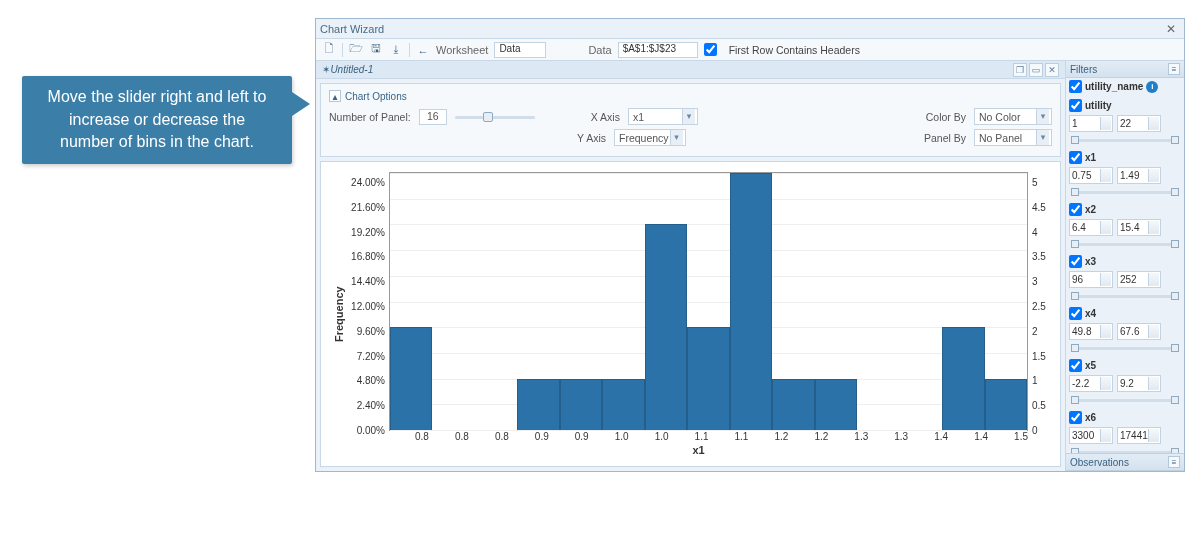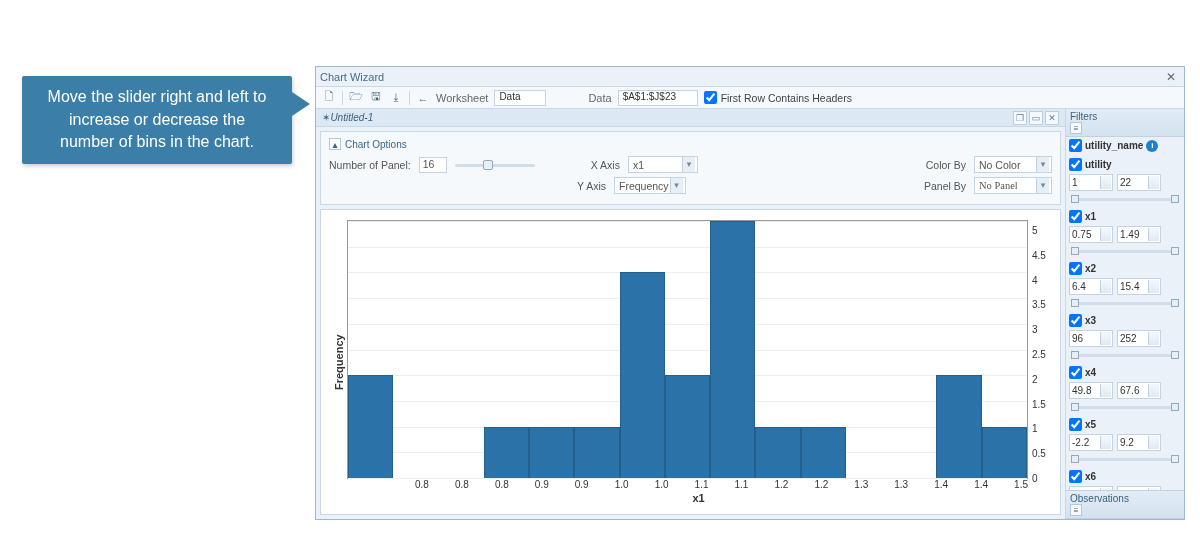--- a/index.html
+++ b/index.html
@@ -44,21 +44,20 @@
   .window {
     position: absolute;
     left: 315px;
     top: 18px;
     width: 870px;
     height: 454px;
     border: 1px solid #9db8cf;
     background: #eaf1f9;
     display: flex;
     flex-direction: column;
-    margin-top: 48px;
   }
   .titlebar {
     height: 20px;
     display: flex;
     align-items: center;
     padding: 0 4px;
     border-bottom: 1px solid #c9d8e6;
     font-size: 11px;
     color: #4a6a86;
   }
@@ -71,35 +70,35 @@
     gap: 6px;
     padding: 0 6px;
     border-bottom: 1px solid #c9d8e6;
     color: #555;
     background: #f5f9fc;
   }
   .tbicon { width: 14px; height: 14px; display: inline-flex; align-items: center; justify-content: center; color: #3a5f7d; cursor: pointer; border: 1px solid transparent; border-radius: 2px; font-size: 11px;}
   .tbsep { width: 1px; height: 14px; background: #c9d8e6; }
   .tb-label { color: #666; }
   .tb-input { background:#fff; border:1px solid #c3d3e1; height:16px; padding:0 4px; font-size:10px; color:#333; }
-  .chk { display: inline-flex; align-items: center; gap: 4px; font-size: 10.5px; color: #444; }
+  .chk { display: inline-flex; align-items: center; gap: 12px; font-size: 10.5px; color: #444; }
   .chk input { margin:0; }
   .body-row { flex: 1; display: flex; overflow: hidden;}
   .main-col { flex: 1; display: flex; flex-direction: column; border-right: 1px solid #c9d8e6; background: #eaf1f9;}
   .tabbar { height: 18px; display: flex; align-items: center; background: #dce8f3; border-bottom: 1px solid #c9d8e6; font-size: 10px; color: #3a5f7d; padding: 0 6px; }
   .tabbar .tabname { font-style: italic; }
   .tabbar .spacer { flex: 1; }
   .tabctrl { width:14px; height:14px; border:1px solid #b9cee0; background:#f5f9fc; margin-left:2px; display:flex;align-items:center;justify-content:center;font-size:9px;color:#5d7f9b;cursor:pointer;}
   .options-panel { border: 1px solid #c9d8e6; margin: 4px; background:#f5f9fc; padding: 6px 8px 10px 8px; }
   .fieldset-title { font-size: 10px; color: #3a6588; margin-bottom: 6px; display:flex; align-items:center; gap:4px;}
   .collapse-btn { width:12px;height:12px;border:1px solid #b2c8da;background:#fff;display:flex;align-items:center;justify-content:center;font-size:10px;color:#3a6588;cursor:pointer;}
   .opts-row { display: flex; align-items: center; gap: 8px; font-size: 10.5px; color:#555; }
   .opts-row + .opts-row { margin-top: 4px; }
   .opts-row label { white-space: nowrap; }
-  .num-input { width: 28px; background:#fff; border:1px solid #c3d3e1; height:16px; padding:0 3px; }
+  .num-input { width: 28px; background:#fff; border:1px solid #c3d3e1; height:16px; padding:0 3px; text-align:center; }
   .slider { width: 80px; height: 14px; position:relative; display:inline-block;}
   .slider-track { position:absolute; top:6px; left:0; right:0; height:3px; background:#d1dde8; border-radius:2px;}
   .slider-thumb { position:absolute; top:2px; width:10px; height:10px; background:#e8eef5; border:1px solid #8fa9bf; border-radius:2px;}
   .select-like { background:#fff; border:1px solid #c3d3e1; height:17px; padding:0 16px 0 4px; min-width:70px; position:relative; display:inline-flex; align-items:center; font-size:10.5px;}
   .select-like::after { content:"▾"; position:absolute; right:2px; color:#6c8aa3; font-size:9px; background:#e8eef5;border-left:1px solid #c3d3e1;width:12px;text-align:center;top:0;bottom:0;line-height:15px;}
   .chart-area { flex: 1; margin: 0 4px 4px 4px; background: #fff; border: 1px solid #c9d8e6; position: relative; }
   .chart-inner { position:absolute; inset: 10px; display:flex; }
   .y-label { writing-mode: vertical-rl; transform: rotate(180deg); text-align: center; font-size: 11px; font-weight: bold; padding: 0 2px; color:#333;}
   .plot-col { flex:1; display:flex; flex-direction:column; }
   .plot { flex:1; display:flex; position:relative;}
@@ -109,21 +108,21 @@
   .y-ticks-r span { transform: translateY(5px); }
   .bars-region { flex:1; position:relative; border:1px solid #999; }
   .grid-line { position:absolute; left:0; right:0; border-top:1px solid #eee; }
   .bars { position:absolute; inset:0; display:flex; }
   .bar-slot { flex:1; display:flex; align-items:flex-end; justify-content:center; }
   .bar { width:100%; background:#2A72A8; border:1px solid #245f8c; border-bottom:none;}
   .x-ticks { display:flex; padding-left:42px; padding-right:22px; font-size:10px; color:#333; }
   .x-tick { flex:1; text-align:right; }
   .x-label { text-align:center; font-size:11px; font-weight:bold; padding-top:2px;}
   .filters-col { width: 118px; background:#eaf1f9; display:flex; flex-direction:column; }
-  .panel-hdr { background: linear-gradient(#e2ecf5,#d4e2ef); border-bottom:1px solid #c0d2e2; font-size:10px; color:#3a5f7d; padding:2px 4px; display:flex; align-items:flex-start;flex-direction:column;}
+  .panel-hdr { background: linear-gradient(#e2ecf5,#d4e2ef); border-bottom:1px solid #c0d2e2; font-size:10px; color:#3a5f7d; padding:2px 4px; display:flex; align-items:flex-end;}
   .panel-hdr .spacer { flex:1; }
   .panel-hdr .collapse { width:12px;height:12px;border:1px solid #b2c8da;background:#f5f9fc;font-size:8px;display:flex;align-items:center;justify-content:center;}
   .filters-body { flex:1; overflow:auto; padding:2px 3px; }
   .filter-group { margin-bottom:6px; }
   .fg-head { display:flex; align-items:center; gap:3px; font-size:10px; font-weight:bold; color:#333; }
   .fg-head input[type=checkbox]{margin:0;}
   .fg-range { display:flex; gap:4px; margin:3px 0; }
   .spin { background:#fff; border:1px solid #c3d3e1; height:17px; width:44px; display:flex; align-items:center; padding:0 2px; font-size:10px; position:relative;}
   .spin::after{ content:""; position:absolute; right:1px; top:1px; bottom:1px; width:10px; background:linear-gradient(#f4f8fb,#e0e9f1); border-left:1px solid #c3d3e1;}
   .spin .arr { position:absolute; right:3px; font-size:6px; color:#5577; line-height:6px;}
@@ -206,31 +205,44 @@
             </span>
         </div>
         <div class="opts-row">
           <span style="width:240px"></span>
           <label>Y Axis</label>
           <span class="select-like">
               <span>Frequency</span>
             </span>
           <span style="flex:1"></span>
           <label>Panel By</label>
-          <span class="select-like" style="min-width:78px;font-family:Liberation Serif, serif;">
+          <span class="select-like" style="min-width:78px;">
               <span>No Panel</span>
             </span>
         </div>
       </div>
 
       <div class="chart-area">
         <div class="chart-inner">
           <div class="y-label">Frequency</div>
           <div class="plot-col">
             <div class="plot">
+              <div class="y-ticks" id="yticksL">
+                  <span>24.00%</span>
+                  <span>21.60%</span>
+                  <span>19.20%</span>
+                  <span>16.80%</span>
+                  <span>14.40%</span>
+                  <span>12.00%</span>
+                  <span>9.60%</span>
+                  <span>7.20%</span>
+                  <span>4.80%</span>
+                  <span>2.40%</span>
+                  <span>0.00%</span>
+                </div>
               <div class="bars-region">
                 <div id="gridlines">
                     <div class="grid-line" style="top: 0%;"></div>
                     <div class="grid-line" style="top: 10%;"></div>
                     <div class="grid-line" style="top: 20%;"></div>
                     <div class="grid-line" style="top: 30%;"></div>
                     <div class="grid-line" style="top: 40%;"></div>
                     <div class="grid-line" style="top: 50%;"></div>
                     <div class="grid-line" style="top: 60%;"></div>
                     <div class="grid-line" style="top: 70%;"></div>

